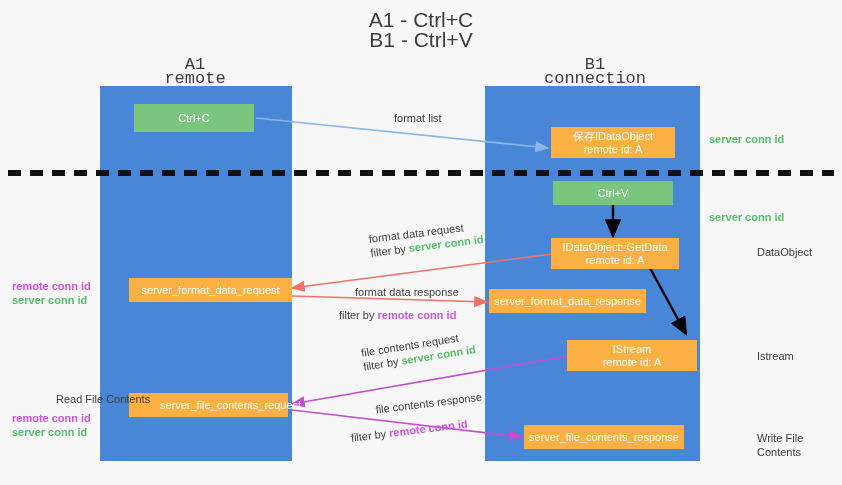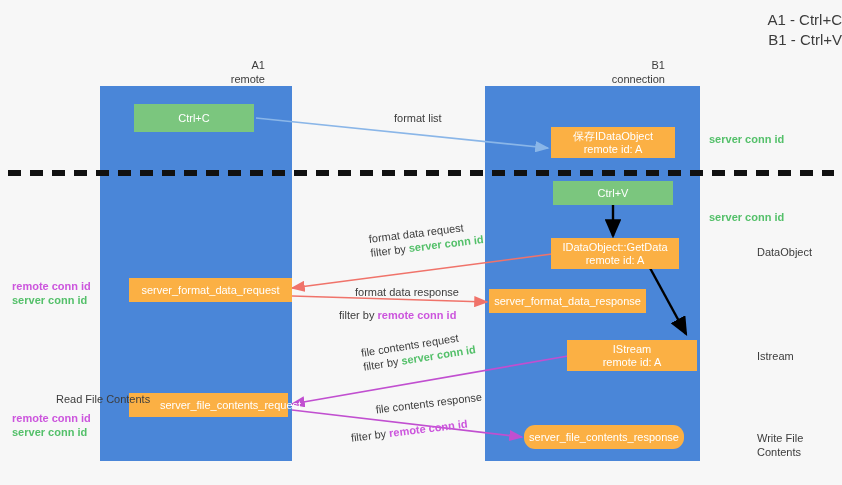--- a/index.html
+++ b/index.html
@@ -9,26 +9,26 @@
     font-family:"Liberation Sans", sans-serif;
     position:relative;
     overflow:hidden;
     color:#3c3c3c;
   }
   .stage{position:absolute;left:0;top:0;width:842px;height:485px;}
 
   
   .title{
     position:absolute;left:0;top:10px;width:842px;
-    text-align:right;font-size:15px;line-height:20px;color:#3c3c3c;
+    text-align:center;font-size:21px;line-height:20px;color:#3c3c3c;
   }
 
   
   .lane-head{
-    position:absolute;text-align:right;font-size:11px;line-height:14px;color:#3c3c3c;
+    position:absolute;text-align:center;font-size:17px;line-height:14px;color:#3c3c3c;font-family:Liberation Mono, monospace;
   }
 
   
   .lane{position:absolute;background:#4a86d8;}
 
   
   .box{
     position:absolute;box-sizing:border-box;
     display:flex;align-items:center;justify-content:center;
     text-align:center;color:#ffffff;font-size:11px;line-height:13px;
@@ -135,21 +135,21 @@
 
   <div class="box orange" style="left:489px;top:289px;width:157px;height:24px;">
     <span>server_format_data_response</span>
   </div>
 
   <div class="box orange" style="left:567px;top:340px;width:130px;height:31px;flex-direction:column;">
     <span>IStream</span>
     <span>remote id: A</span>
   </div>
 
-  <div class="box orange" style="left:524px;top:425px;width:160px;height:24px;border-radius:11px;">
+  <div class="box orange" style="left:524px;top:425px;width:160px;height:24px;">
     <span>server_file_contents_response</span>
   </div>
 
   <div class="edge-label" style="left:394px;top:111px;">
     <span>format list</span>
   </div>
 
   <div class="edge-label" style="left:368px;top:232px;transform:rotate(-7deg);transform-origin:left top;">
     <div>format data request</div>
     <div>

